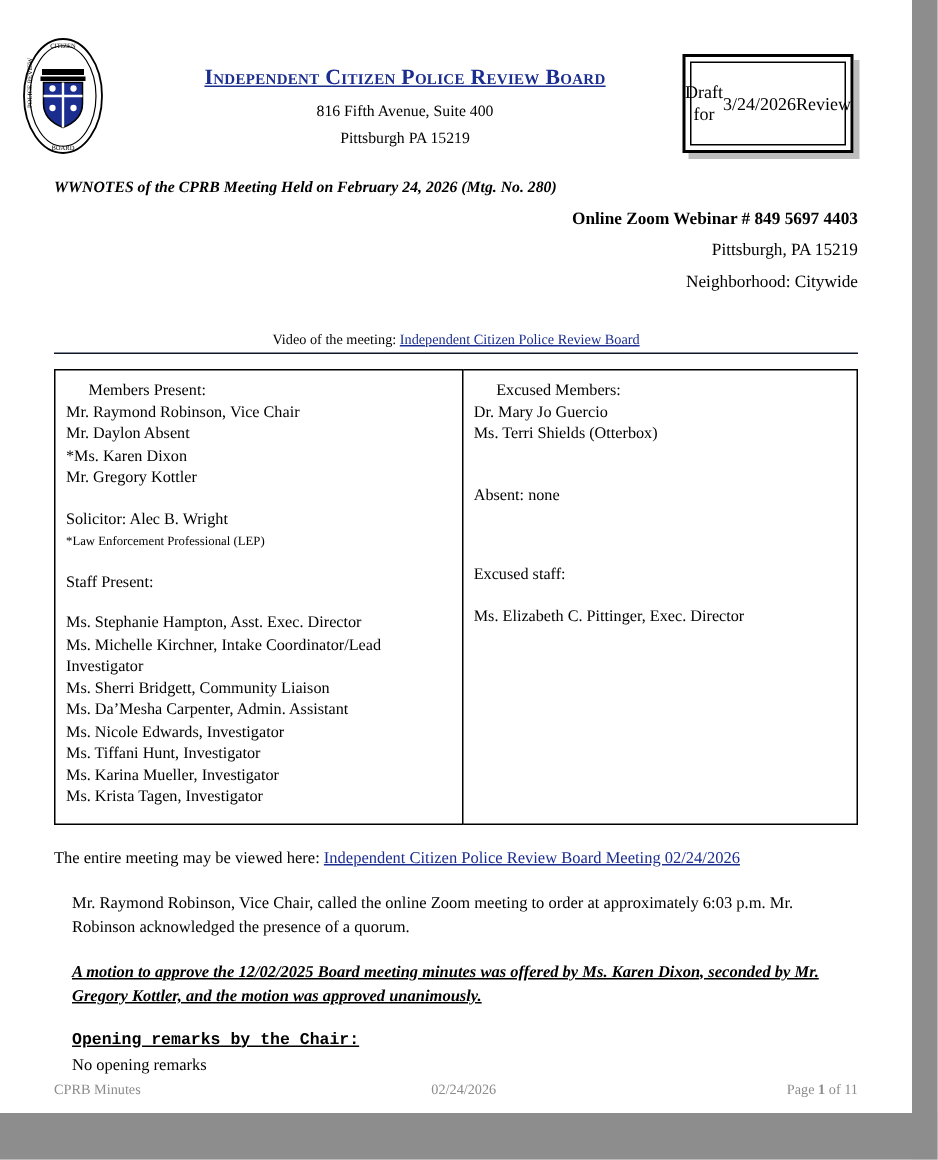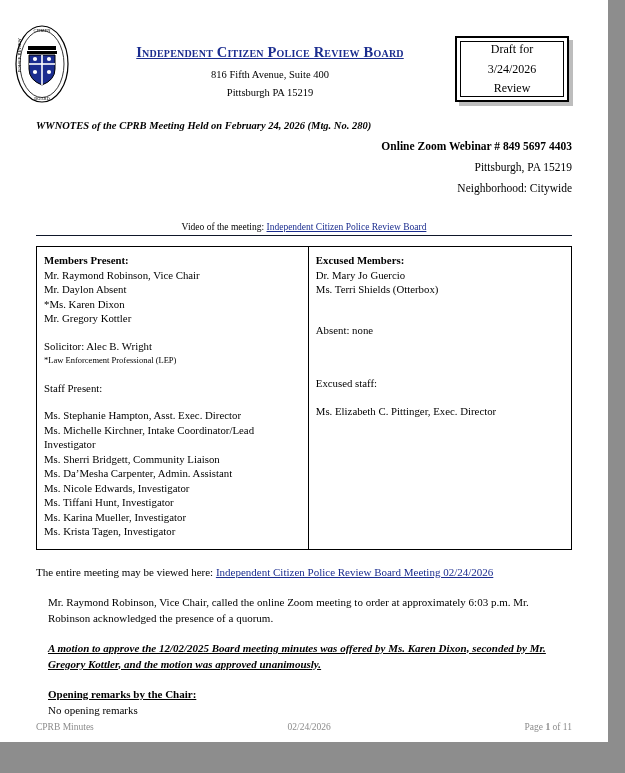--- a/index.html
+++ b/index.html
@@ -93,23 +93,23 @@
     width: 110px;
     height: 62px;
     border: 2px solid #000;
     box-shadow: 4px 4px 0 0 #bdbdbd;
   }
   .draft-inner {
     position: absolute;
     left: 3px; top: 3px; right: 3px; bottom: 3px;
     border: 1px solid #000;
     display: flex;
-    flex-direction: column;
+    flex-direction: row;
     align-items: center;
-    justify-content: space-between;
+    justify-content: center;
     font-size: 12px;
     line-height: 15px;
     text-align: center;
   }
 
   
   .body {
     position: relative;
     padding: 0 36px;
   }
@@ -146,21 +146,21 @@
     table-layout: fixed;
   }
   table.attend td {
     border: 1px solid #000;
     vertical-align: top;
     padding: 6px 7px 10px 7px;
     font-size: 10.8px;
     line-height: 14.5px;
   }
   table.attend td.left { width: 48%; }
-  .lbl { font-weight: bold; }
+  .lbl { font-weight: normal; margin-left: 15px; }
   .blank { height: 13px; }
   .tiny { font-size: 8.5px; }
 
   
   .para {
     font-size: 11px;
     line-height: 16px;
     margin-top: 14px;
   }
   .para.indent { text-indent: 0; padding-left: 12px; }
@@ -169,20 +169,21 @@
     font-weight: bold;
     text-decoration: underline;
     padding-left: 12px;
   }
   .sec-head {
     font-size: 11px;
     font-weight: bold;
     text-decoration: underline;
     margin-top: 16px;
     padding-left: 12px;
+    font-family: Liberation Mono, monospace;
   }
   .sec-body {
     font-size: 11px;
     margin-top: 4px;
     padding-left: 12px;
   }
   .sec-head2 {
     font-size: 11px;
     font-weight: bold;
     text-decoration: underline;

